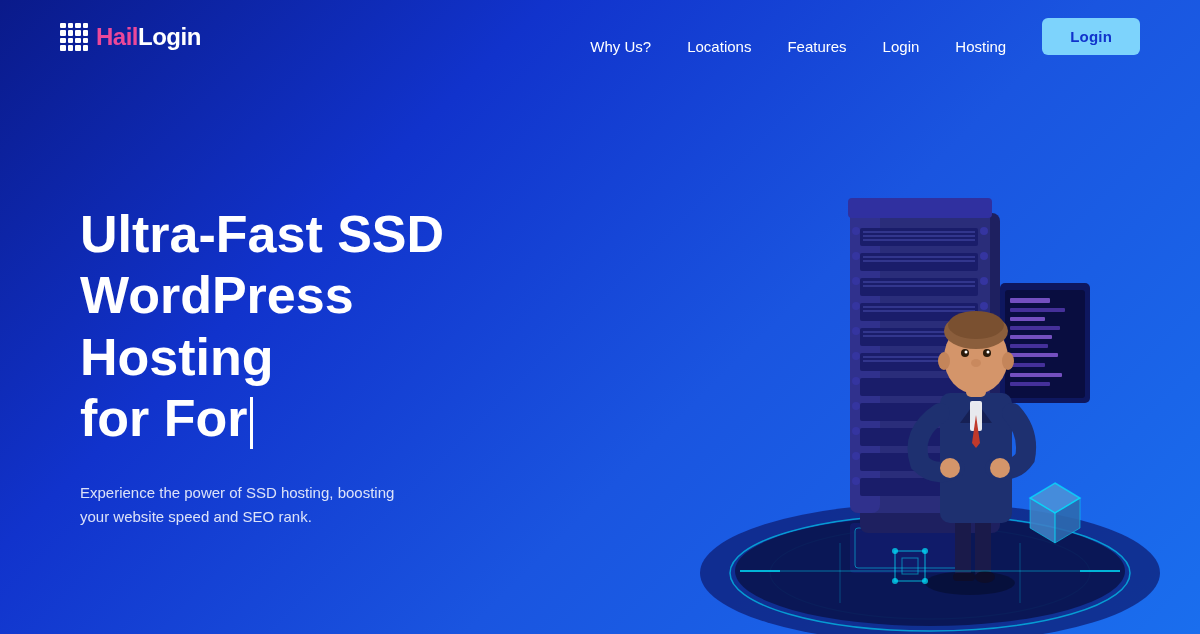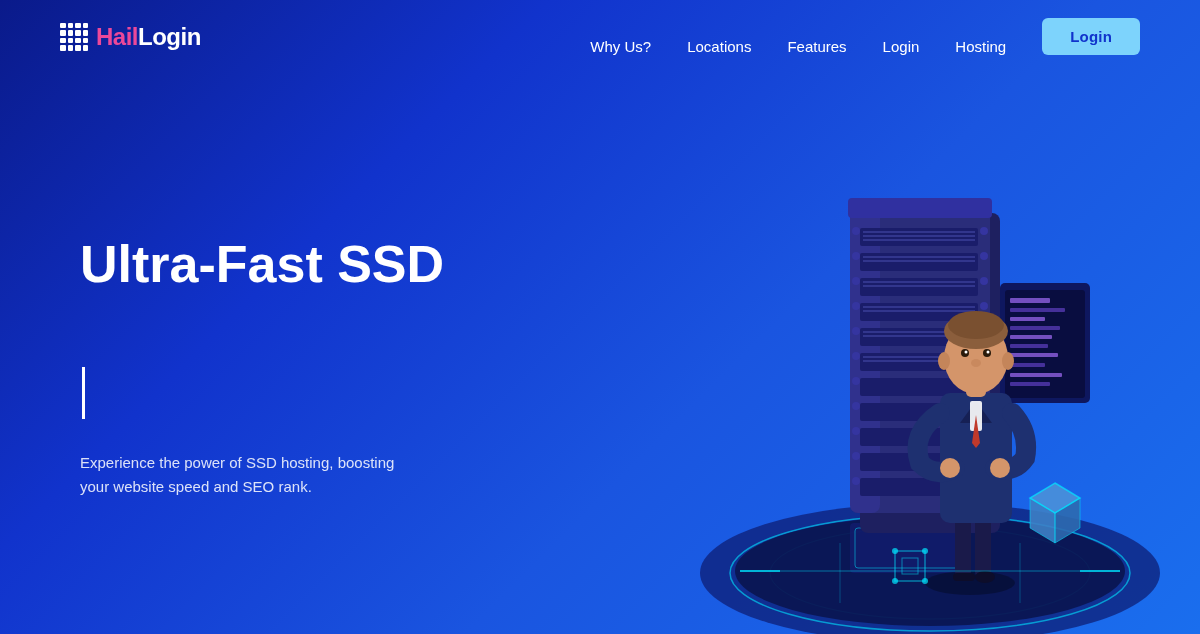--- a/index.html
+++ b/index.html
@@ -169,22 +169,22 @@
     <a class="nav-link">Login</a>
     <a class="nav-link">Hosting</a>
     <button class="login-btn">Login</button>
   </nav>
 </header>
 
 <section class="hero">
   <div class="hero-text">
     <h1 class="hero-title">
       <span>Ultra-Fast SSD</span><br>
-      <br>
-      <span class="cursor-blink"></span>
+      <span>WordPress Hosting</span><br>
+      <span>for For</span><span class="cursor-blink"></span>
     </h1>
     <p class="hero-sub">Experience the power of SSD hosting, boosting your website speed and SEO rank.</p>
   </div>
 
   <div class="server-scene">
     <svg viewBox="0 0 620 580" xmlns="http://www.w3.org/2000/svg">
 
       <ellipse cx="390" cy="490" rx="230" ry="70" fill="#0d1a6e" opacity="0.7"></ellipse>
 
       <ellipse cx="390" cy="490" rx="200" ry="58" fill="none" stroke="#00e5ff" stroke-width="1.5" opacity="0.6"></ellipse>

